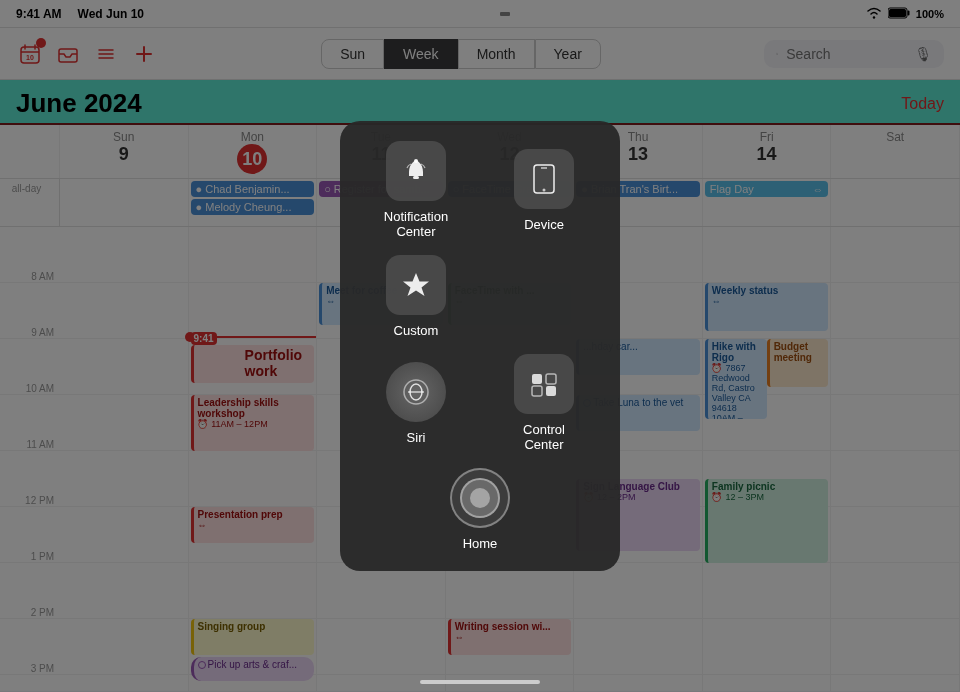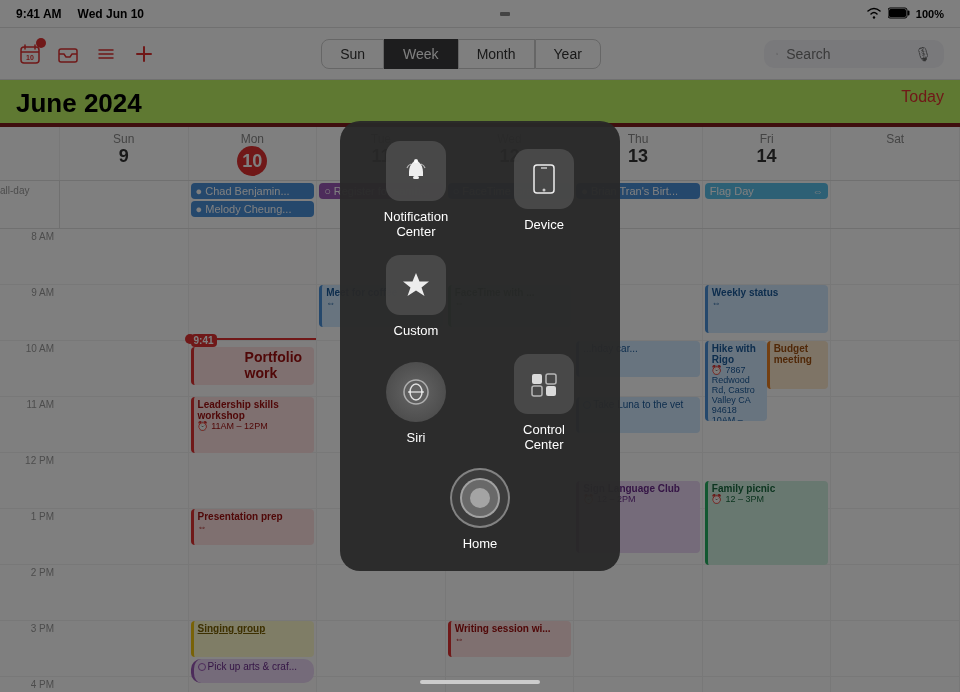--- a/index.html
+++ b/index.html
@@ -82,25 +82,26 @@
       width: 180px;
     }
     .search-bar input {
       border: none; background: transparent;
       font-size: 14px; color: #666; outline: none; width: 120px;
     }
     .mic-icon { color: #666; font-size: 14px; }
 
     
     .month-header {
-      background: #bef264;
+      background: #5eead4;
       padding: 8px 16px 4px;
       display: flex;
+      align-items: center;
       justify-content: space-between;
-      border-bottom: 4px solid #7f1d1d;
+      border-bottom: 2px solid #7f1d1d;
     }
     .month-title {
       font-size: 26px;
       font-weight: 700;
       color: #000;
     }
     .today-btn {
       color: #e03030;
       font-size: 16px;
       font-weight: 500;
@@ -148,21 +149,21 @@
     
     .allday-row {
       display: grid;
       grid-template-columns: 60px repeat(7, 1fr);
       border-bottom: 1px solid #e0e0e0;
       min-height: 48px;
       background: #fff;
     }
     .allday-label {
       font-size: 10px; color: #999;
-      text-align: left; padding-right: 6px; padding-top: 4px;
+      text-align: center; padding-right: 6px; padding-top: 4px;
       border-right: 1px solid #e0e0e0;
     }
     .allday-cell {
       border-right: 1px solid #f0f0f0;
       padding: 2px;
       display: flex; flex-direction: column; gap: 2px;
     }
     .allday-event {
       border-radius: 4px;
       padding: 2px 5px;
@@ -185,21 +186,21 @@
       overflow-y: auto;
       position: relative;
       background: #fff;
     }
     .time-col {
       display: flex; flex-direction: column;
     }
     .time-slot {
       height: 56px;
       border-bottom: 1px solid #f0f0f0;
-      display: flex; align-items: flex-start; justify-content: flex-end;
+      display: flex; align-items: flex-end; justify-content: flex-end;
       padding-right: 6px;
       padding-top: 2px;
       font-size: 10px; color: #999;
       flex-shrink: 0;
     }
     .day-col {
       border-right: 1px solid #f0f0f0;
       position: relative;
       height: 100%;
     }
@@ -541,21 +542,21 @@
         <div class="event-block red" style="top:168px; height:56px;">
           <div style="font-weight:600;font-size:10px;">Leadership skills workshop</div>
           <div style="font-size:9px;">⏰ 11AM – 12PM</div>
         </div>
 
         <div class="event-block red" style="top:280px; height:36px;">
           <div style="font-weight:600;font-size:10px;">Presentation prep</div>
           <div style="font-size:9px;">⇔</div>
         </div>
 
-        <div class="event-block yellow" style="top:392px; height:36px;text-decoration:underline;">
+        <div class="event-block yellow" style="top:392px; height:36px;">
           <div style="font-weight:600;font-size:10px;">Singing group</div>
         </div>
 
         <div class="event-block purple" style="top:430px; height:24px;border-radius:10px;">
           <div style="display:flex;align-items:center;gap:2px;font-size:10px;"><span style="width:8px;height:8px;border-radius:50%;border:1.5px solid #9b59b6;display:inline-block;"></span>Pick up arts &amp; craf...</div>
         </div>
       </div>
     </div>
 
     <div class="day-col">

